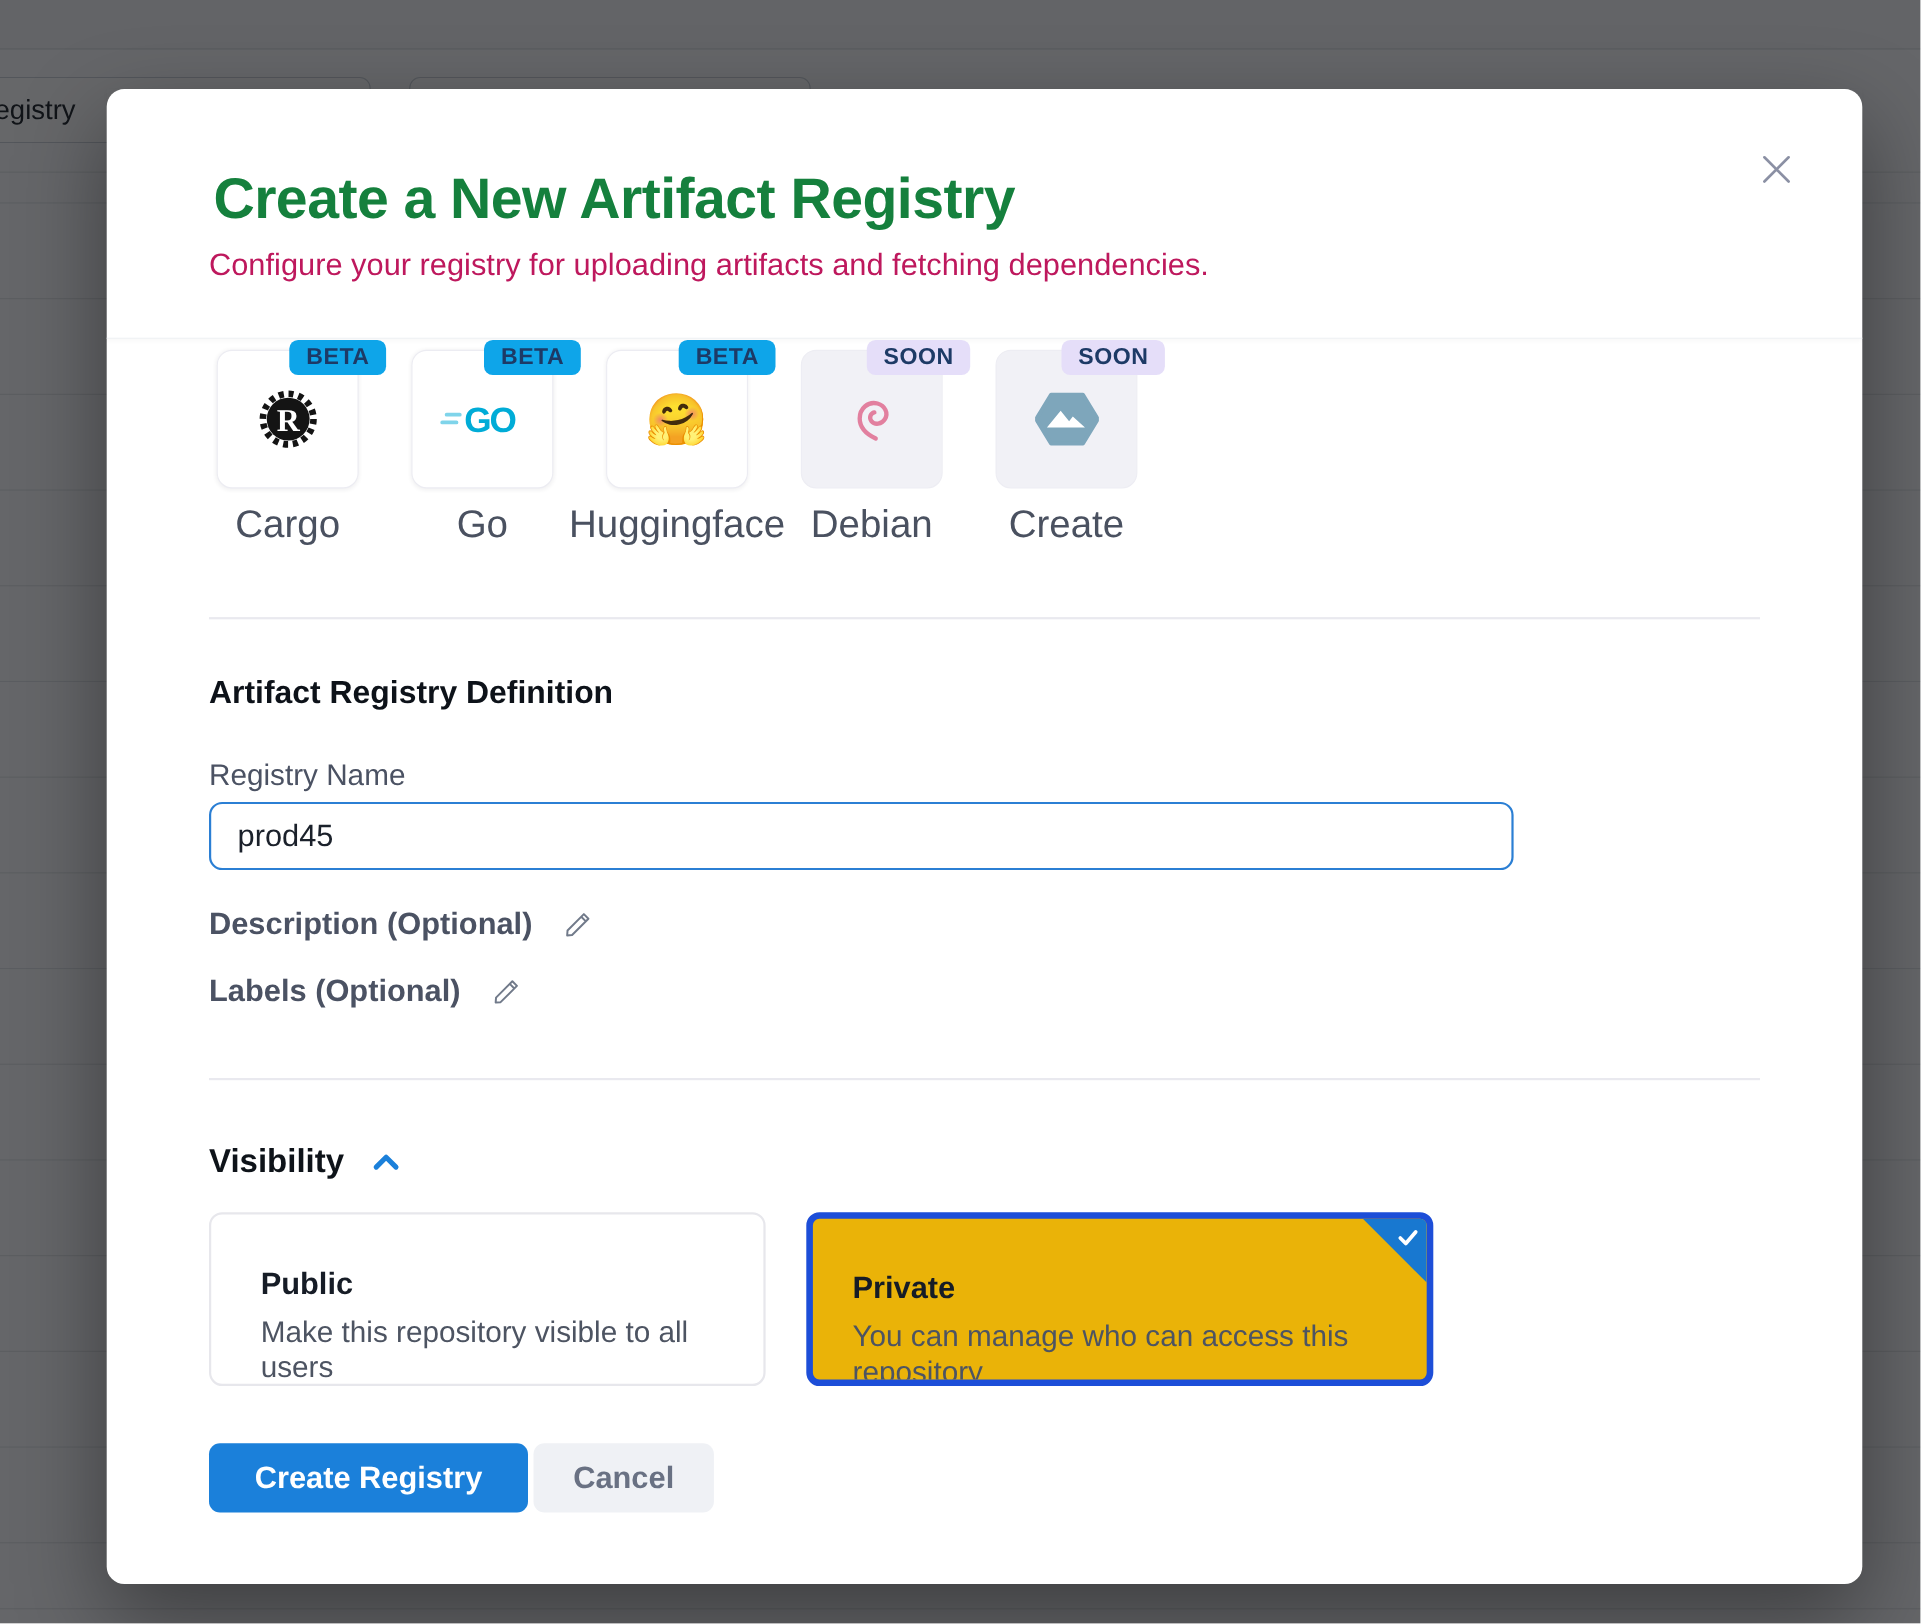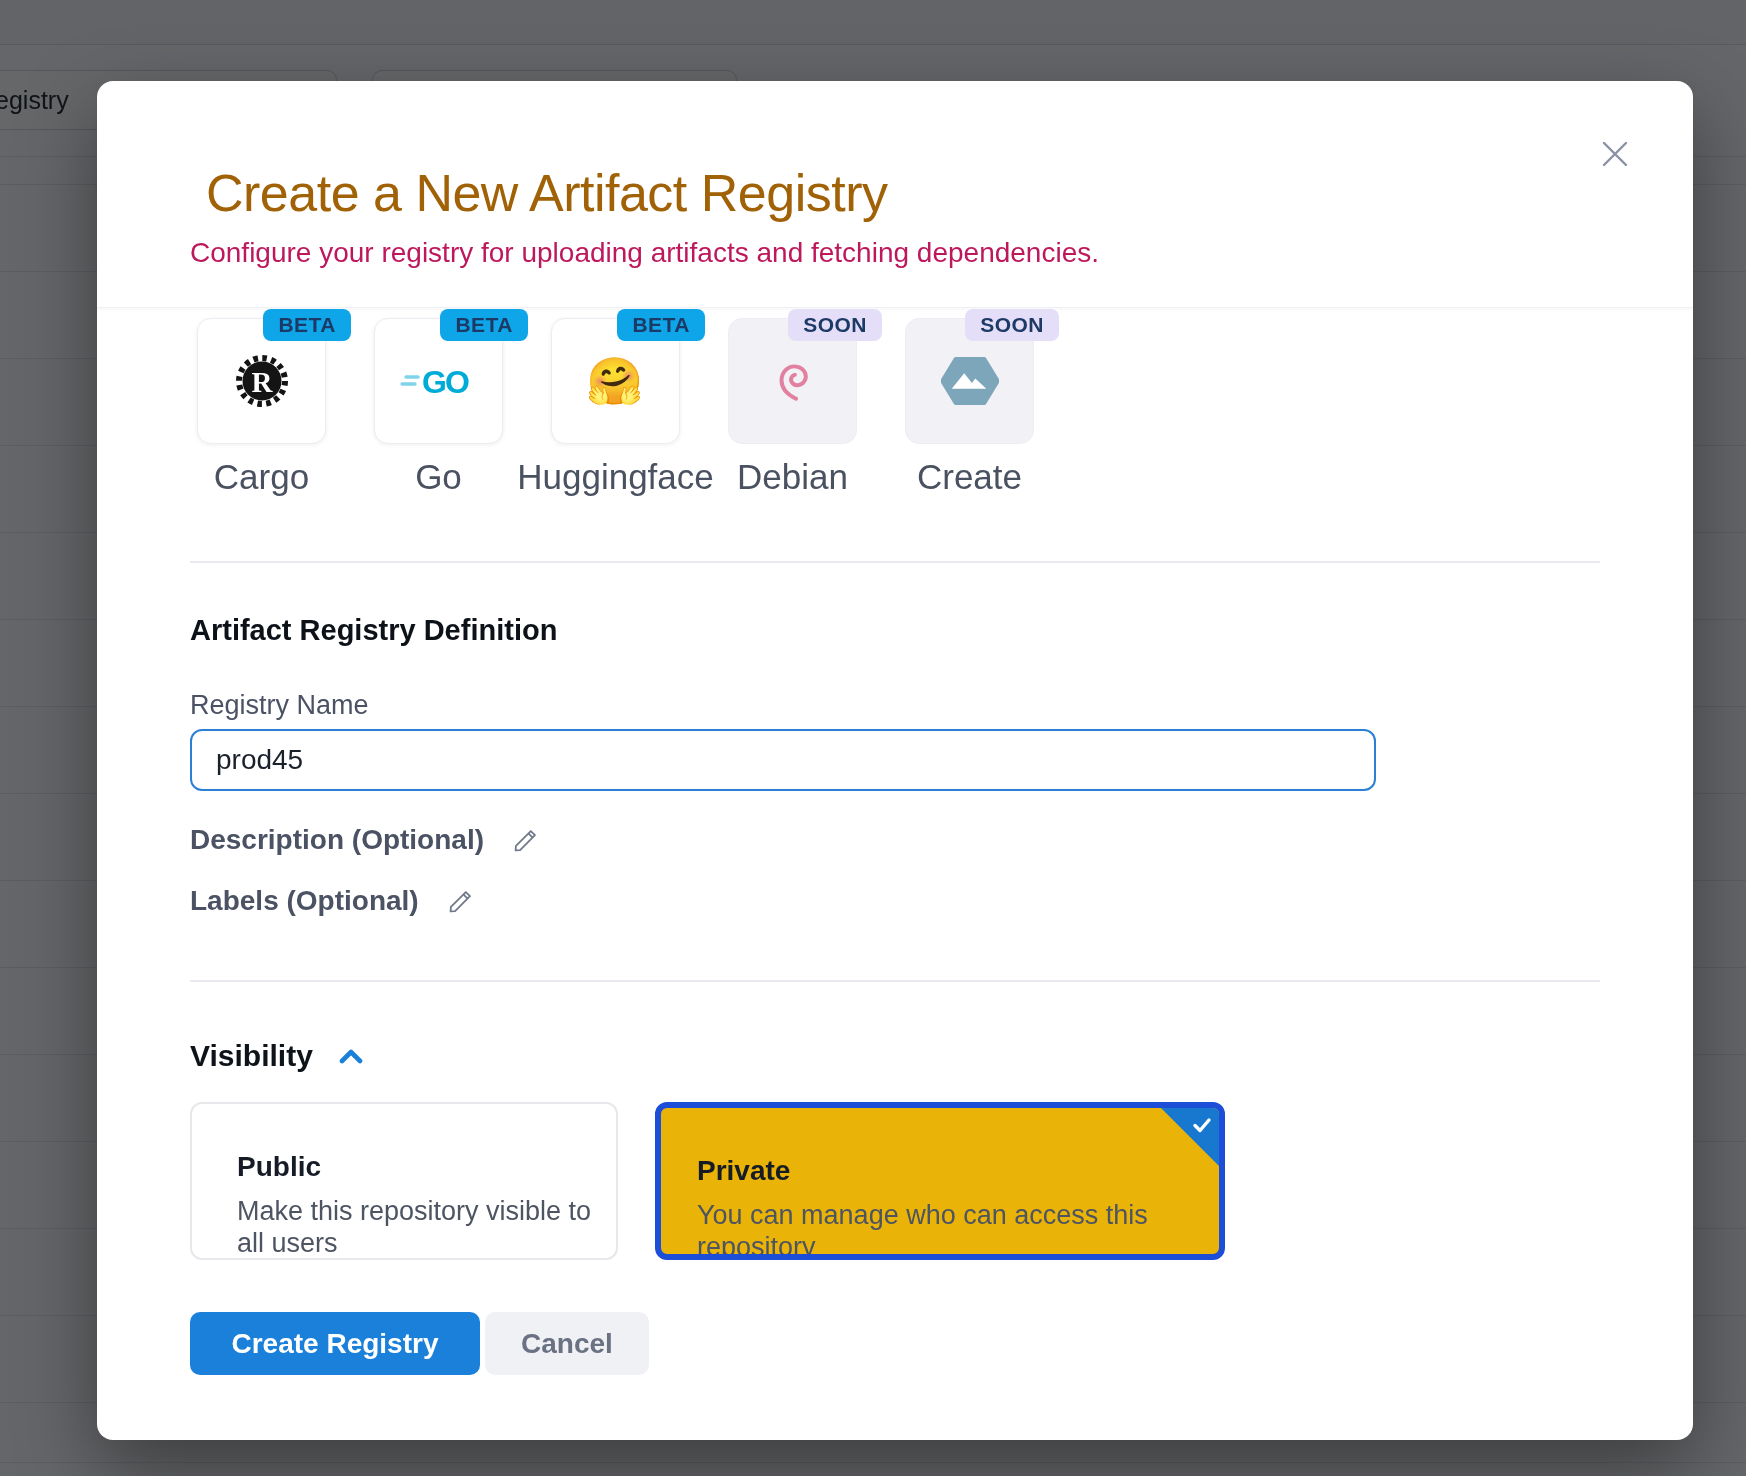--- a/index.html
+++ b/index.html
@@ -17,21 +17,21 @@
   .bg-row{position:absolute;left:0;width:100%;height:1px;background:#e2e5e9;}
   
   .overlay{position:absolute;inset:0;background:rgba(8,10,13,0.62);}
   
   .modal{
     position:absolute;left:97px;top:81px;width:1596px;height:1359px;background:#ffffff;
     border-radius:16px;box-shadow:0 30px 80px rgba(0,0,0,.4);box-sizing:border-box;
   }
   .modal-header{position:relative;height:227px;box-sizing:border-box;padding:68px 93px 0 93px;
     border-bottom:1px solid #eef0f3;box-shadow:0 2px 4px rgba(20,25,35,.03);}
-  .modal-title{margin:16px;font-size:52px;line-height:56px;font-weight:400;letter-spacing:-.5px;color:#a16207;}
+  .modal-title{margin:4px;font-size:52px;line-height:56px;font-weight:700;letter-spacing:-.5px;color:#15803d;}
   .modal-subtitle{margin:16px 0 0 0;font-size:28px;line-height:32px;color:#be185d;}
   .close-btn{position:absolute;top:50px;right:55px;width:46px;height:46px;display:flex;align-items:center;justify-content:center;
     background:none;border:none;cursor:pointer;padding:0;}
   .modal-content{padding:0 93px;}
   
   .type-row{display:flex;gap:48px;margin:1px 0 0 7px;align-items:flex-start;}
   .type-card-wrap{position:relative;width:129px;padding-top:9px;display:flex;flex-direction:column;align-items:center;cursor:pointer;}
   .type-card{width:129px;height:126px;box-sizing:border-box;background:#ffffff;border:1px solid #ececf2;border-radius:14px;
     box-shadow:0 1px 4px rgba(25,30,40,.07);display:flex;align-items:center;justify-content:center;}
   .type-card-wrap.disabled .type-card{background:#f1f1f6;border-color:#ededf3;box-shadow:none;}
@@ -52,21 +52,21 @@
     font-family:"Liberation Sans",sans-serif;outline:none;background:#fff;}
   .opt-row{display:flex;align-items:center;gap:28px;margin-top:32px;}
   .opt-row.labels{margin-top:27px;}
   .opt-label{font-size:28px;line-height:34px;font-weight:700;color:#4b5263;}
   .pencil{display:flex;cursor:pointer;}
   
   .vis-heading-row{display:flex;align-items:center;gap:26px;margin-top:56px;cursor:pointer;}
   .vis-heading{font-size:30px;line-height:36px;font-weight:700;color:#0e1319;}
   .vis-cards{display:flex;gap:37px;margin-top:28px;}
   .vis-card{position:relative;height:158px;box-sizing:border-box;border-radius:12px;cursor:pointer;overflow:hidden;}
-  .vis-card.public{width:428px;background:#ffffff;border:2px solid #e7e7ec;padding:47px 0 0 45px;}
+  .vis-card.public{width:506px;background:#ffffff;border:2px solid #e7e7ec;padding:47px 0 0 45px;}
   .vis-card.private{width:570px;background:#eab308;border:6px solid #1d4ed8;padding:47px 0 0 36px;}
   .vis-title{font-size:28px;line-height:32px;font-weight:700;color:#161c26;}
   .vis-desc{margin-top:12px;font-size:27px;line-height:32px;color:#4d5462;}
   .corner-check{position:absolute;top:0;right:0;width:0;height:0;
     border-top:58px solid #1878d0;border-left:58px solid transparent;}
   .corner-check-mark{position:absolute;top:6px;right:6px;}
   
   .btn-row{display:flex;gap:5px;margin-top:52px;}
   .btn{height:63px;border:none;border-radius:10px;font-size:28px;font-weight:700;cursor:pointer;
     font-family:"Liberation Sans",sans-serif;display:flex;align-items:center;justify-content:center;}

